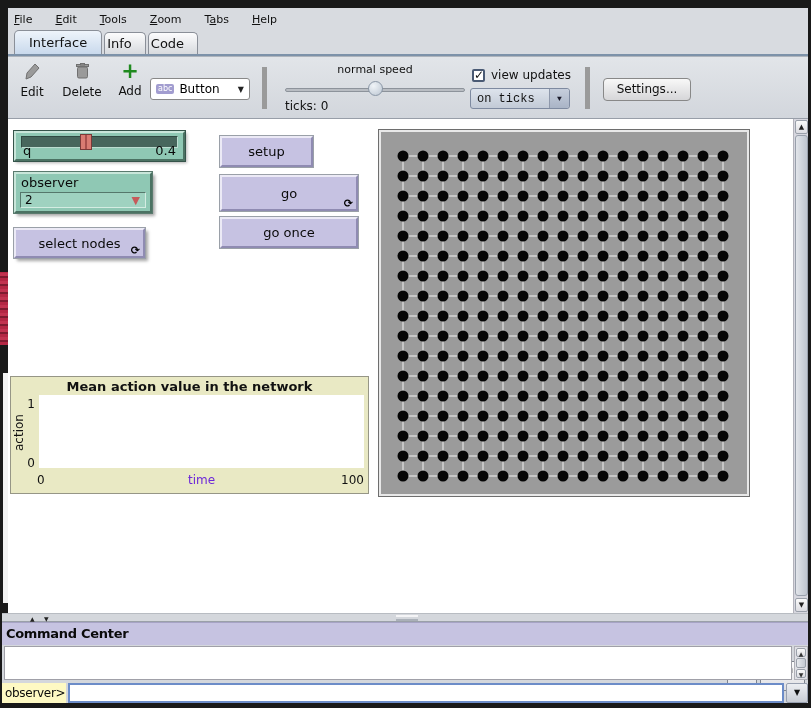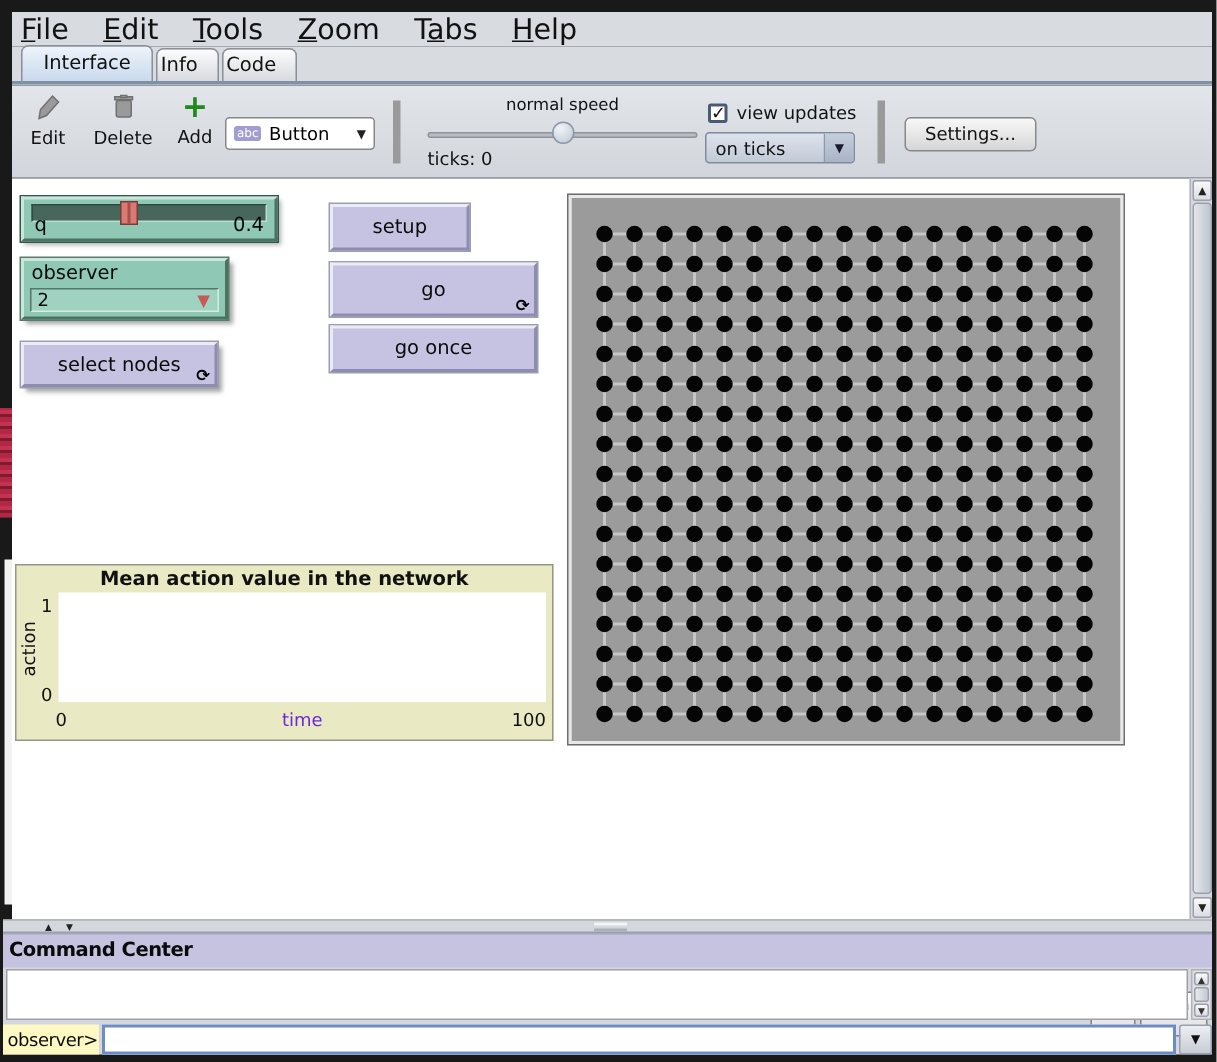--- a/index.html
+++ b/index.html
@@ -5,21 +5,21 @@
   * { margin:0; padding:0; box-sizing:border-box; }
   html,body { width:811px; height:708px; }
   body { background:#191919; font-family:"DejaVu Sans", sans-serif; position:relative; overflow:hidden; }
   #screen { position:absolute; inset:0; }
   #red-strip { position:absolute; left:0; top:272px; width:8px; height:73px;
     background:repeating-linear-gradient(0deg,#b42744 0 3px,#7e1b30 3px 5px,#c23350 5px 8px); }
   #white-strip { position:absolute; left:3px; top:373px; width:5px; height:230px; background:#f2f2f2; }
 
   
   #menubar { position:absolute; left:8px; top:8px; width:800px; height:23px; background:#d8dbe0;
-    display:flex; align-items:center; gap:23px; padding-left:6px; font-size:19px; color:#111;text-align:right; }
+    display:flex; align-items:center; gap:23px; padding-left:6px; font-size:11px; color:#111;text-align:right; }
   .menu-item { cursor:default; }
   .menu-item u { text-decoration:underline; }
 
   
   #tabbar { position:absolute; left:8px; top:31px; width:800px; height:25px; background:#d8dbe0; }
   #tabbar .tabs { position:absolute; left:6px; bottom:2px; display:flex; gap:2px; align-items:flex-end; }
   .tab { border:1px solid #8a8f98; border-bottom:none; border-radius:5px 5px 0 0; padding:3px 13px 3px 2px;
     font-size:13px; color:#111; background:linear-gradient(#fcfcfd,#d7dade); }
   .tab.selected { background:linear-gradient(#eef4fb,#c9d9ec); padding:4px 14px; }
   #tabbar .baseline { position:absolute; left:0; bottom:0; width:100%; height:2px; background:#7d92a9; }
@@ -39,21 +39,21 @@
   #speed-track { position:absolute; left:277px; top:31px; width:180px; height:4px;
     background:#b9bdc3; border:1px solid #8d939b; border-radius:2px; }
   #speed-thumb { position:absolute; left:360px; top:24px; width:15px; height:15px; border-radius:50%;
     background:radial-gradient(circle at 35% 30%,#f0f4f8,#bcc6d2); border:1px solid #8a96a6; }
   #ticks-label { position:absolute; left:277px; top:42px; width:180px; text-align:left; font-size:12px; color:#111; }
   #view-updates { position:absolute; left:464px; top:11px; display:flex; gap:6px; align-items:center; font-size:12px; color:#111; }
   .checkbox { width:13px; height:13px; background:#fff; border:2px solid #4a5a74; border-radius:2px;
     font-size:12px; line-height:9px; font-weight:bold; color:#111; text-align:center; }
   #update-mode { position:absolute; left:462px; top:31px; width:100px; height:21px;
     background:linear-gradient(#dde3ec,#c2cad6); border:1px solid #7e8aa0; border-radius:3px;
-    display:flex; align-items:center; font-size:12px; color:#111; }
+    display:flex; align-items:center; font-size:12px; color:#111;font-family:Liberation Mono, monospace; }
   #update-mode .val { padding-left:6px; }
   #update-mode .arrow-box { margin-left:auto; width:20px; height:100%; border-left:1px solid #8e98ab;
     background:linear-gradient(#c6cedc,#a9b4c6); display:flex; align-items:center; justify-content:center;
     font-size:8px; color:#1a1a2a; border-radius:0 3px 3px 0; }
   #settings-button { position:absolute; left:595px; top:21px; width:88px; height:23px;
     background:linear-gradient(#f8f8f8,#d6d6d8); border:1px solid #888; border-radius:4px;
     font-size:12px; color:#111; text-align:center; line-height:21px; }
 
   
   #canvas { position:absolute; left:8px; top:119px; width:800px; height:494px; background:#fff; }

